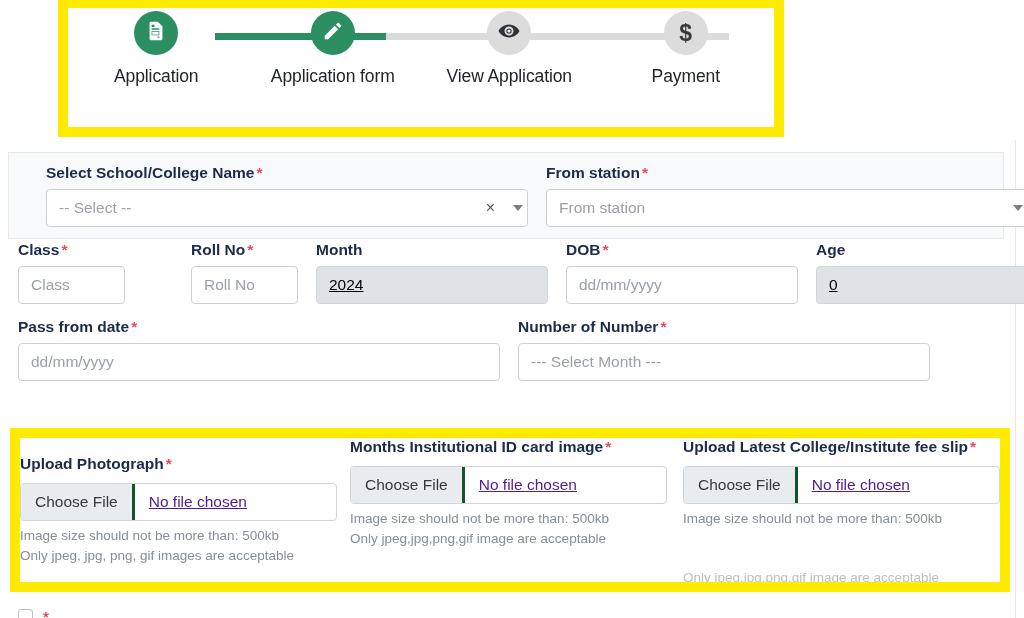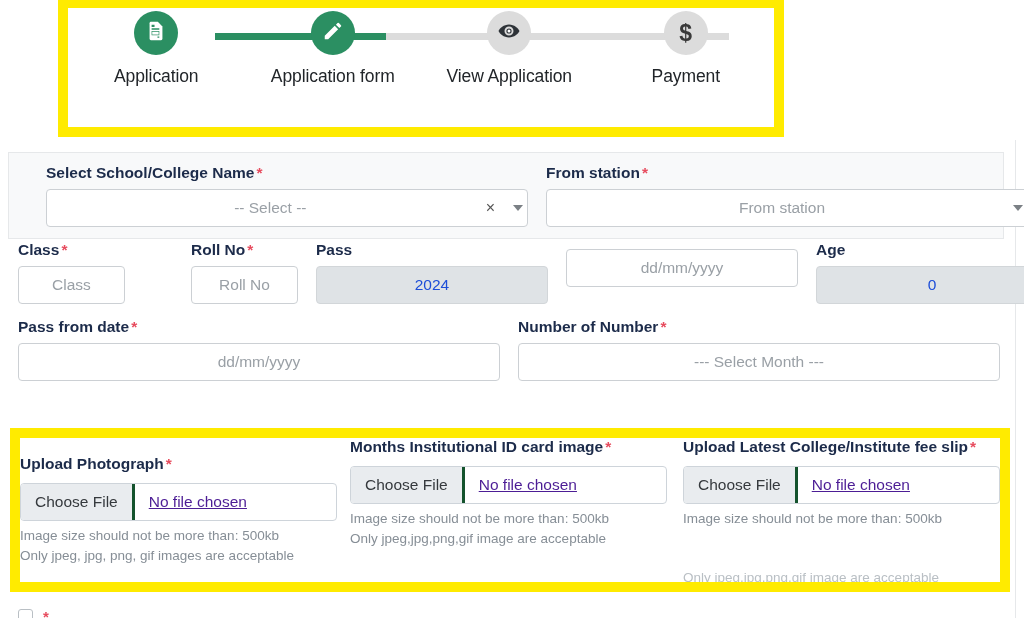--- a/index.html
+++ b/index.html
@@ -58,22 +58,22 @@
     white-space: nowrap; line-height: 1.1;
   }
   .req { color: #e74c5e; font-weight: bold; padding-left: 2px; }
 
   .ctl {
     height: 38px; border: 1px solid #ccd0d4; border-radius: 4px;
     background: #fff; display: flex; align-items: center;
     font-size: 15.5px; color: #9aa0a6; padding: 0 12px;
     font-family: "Liberation Sans", sans-serif;
   }
-  .ctl.disabled { background: #dfe3e6; border-color: #d2d6d9; color: #1d4ed8; }
-  .ctl .val { flex: 1 1 auto; overflow: hidden; white-space: nowrap; text-align: center; }
+  .ctl.disabled { background: #dfe3e6; border-color: #d2d6d9; color: #000000; text-decoration: underline; }
+  .ctl .val { flex: 1 1 auto; overflow: hidden; white-space: nowrap; }
   .caret {
     width: 0; height: 0; border-left: 5px solid transparent; border-right: 5px solid transparent;
     border-top: 6px solid #7b8085; margin-left: 8px; flex: none;
   }
   .xmark { color: #555; font-size: 16px; padding: 0 10px 0 4px; flex: none; }
 
   
   #uploads { position: absolute; left: 0; top: 436px; width: 1024px; }
   .ucol { position: absolute; }
   #ucol1 { left: 20px; top: 17px; width: 330px; }
@@ -195,26 +195,27 @@
           <span class="val">Class</span>
         </div>
       </div>
       <div class="fld" style="width:125px;margin-left:48px;">
         <div class="lab"><span>Roll No</span><span class="req">*</span></div>
         <div class="ctl" style="margin-top:8px;width:107px;">
           <span class="val">Roll No</span>
         </div>
       </div>
       <div class="fld" style="width:250px;">
-        <div class="lab">Pass</div>
+        <div class="lab">Month</div>
         <div class="ctl disabled" style="margin-top:8px;width:232px;">
           <span class="val">2024</span>
         </div>
       </div>
       <div class="fld" style="width:250px;">
+        <div class="lab"><span>DOB</span><span class="req">*</span></div>
         <div class="ctl" style="margin-top:8px;width:232px;">
           <span class="val">dd/mm/yyyy</span>
         </div>
       </div>
       <div class="fld" style="width:250px;">
         <div class="lab">Age</div>
         <div class="ctl disabled" style="margin-top:8px;width:232px;">
           <span class="val">0</span>
         </div>
       </div>
@@ -222,21 +223,21 @@
 
     <div class="row" style="padding-top:14px;">
       <div class="fld" style="width:500px;">
         <div class="lab"><span>Pass from date</span><span class="req">*</span></div>
         <div class="ctl" style="margin-top:8px;width:482px;">
           <span class="val">dd/mm/yyyy</span>
         </div>
       </div>
       <div class="fld" style="width:490px;">
         <div class="lab"><span>Number of Number</span><span class="req">*</span></div>
-        <div class="ctl" style="margin-top:8px;width:482px;">
+        <div class="ctl" style="margin-top:8px;width:412px;">
           <span class="val">--- Select Month ---</span>
         </div>
       </div>
     </div>
   </div>
 
   <div id="uploads">
 
     <div class="ucol" id="ucol1">
       <div class="ulab"><span>Upload Photograph</span><span class="req">*</span></div>

